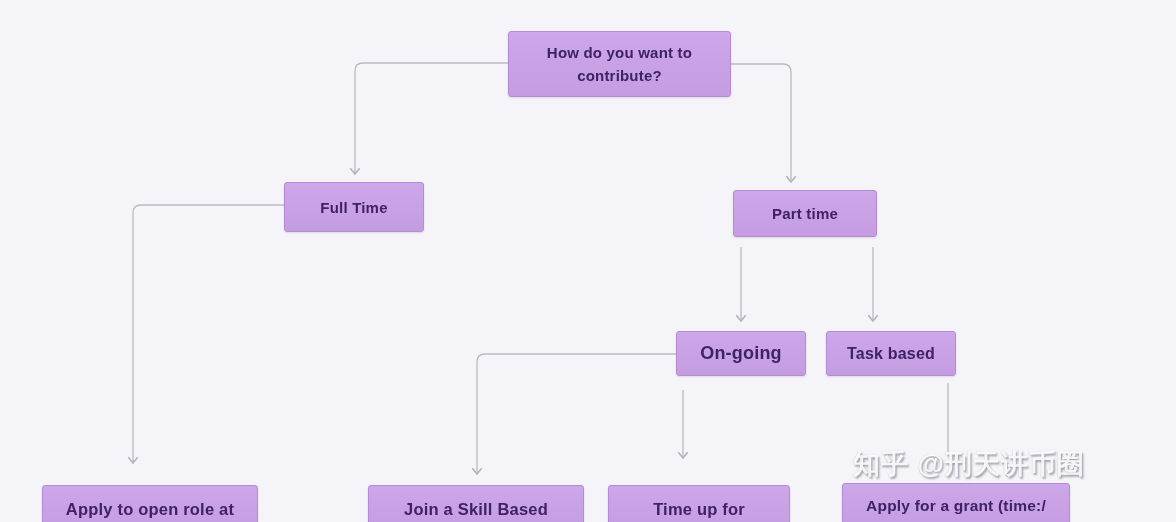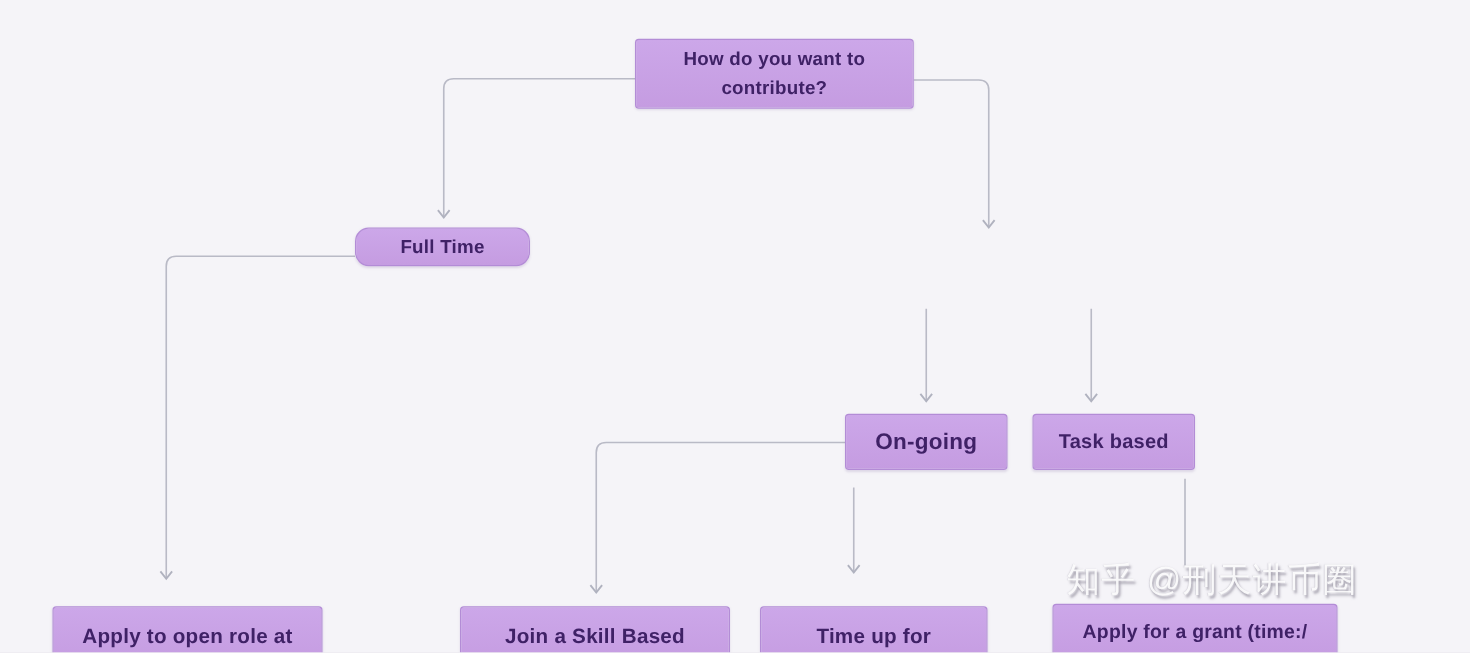--- a/index.html
+++ b/index.html
@@ -38,37 +38,37 @@
     border-radius: 3px;
     color: #3f2166;
     font-weight: 700;
     font-size: 15px;
     letter-spacing: 0.2px;
     box-shadow: 0 1px 2px rgba(110, 85, 150, 0.18);
     z-index: 2;
   }
   .node span { display: block; }
 
-  .node-root        { left: 508px; top: 31px;  width: 223px; height: 56px; line-height: 23px; padding: 0 24px; }
-  .node-full-time   { left: 284px; top: 182px; width: 140px; height: 31px; border-radius: 11px; }
+  .node-root        { left: 508px; top: 31px;  width: 223px; height: 66px; line-height: 23px; padding: 0 24px; }
+  .node-full-time   { left: 284px; top: 182px; width: 140px; height: 50px; }
   .node-part-time   { left: 733px; top: 190px; width: 144px; height: 47px; }
   .node-ongoing     { left: 676px; top: 331px; width: 130px; height: 45px; font-size: 18px; }
   .node-task-based  { left: 826px; top: 331px; width: 130px; height: 45px; font-size: 16px; }
   .node-apply-role  { left: 42px;  top: 485px; width: 216px; height: 48px; font-size: 16.5px; }
   .node-join-skill  { left: 368px; top: 485px; width: 216px; height: 48px; font-size: 16.5px; }
   .node-sign-up     { left: 608px; top: 485px; width: 182px; height: 48px; font-size: 16.5px; }
   .node-apply-grant { left: 842px; top: 483px; width: 228px; height: 46px; font-size: 15.5px; }
 
   .watermark {
     position: absolute;
     left: 853px;
     top: 446px;
     z-index: 5;
     font-size: 27px;
-    font-weight: 400;
+    font-weight: 700;
     letter-spacing: 1px;
     white-space: nowrap;
     color: rgba(255, 255, 255, 0.88);
     text-shadow:
       1.5px 2px 2px rgba(126, 121, 139, 0.65),
       -0.5px -0.5px 1px rgba(150, 146, 160, 0.35);
     pointer-events: none;
   }
 </style>
 </head>
@@ -93,20 +93,23 @@
   </svg>
 
   <div class="node node-root">
     <span>How do you want to contribute?</span>
   </div>
 
   <div class="node node-full-time">
     <span>Full Time</span>
   </div>
 
+  <div class="node node-part-time">
+    <span>Part time</span>
+  </div>
 
   <div class="node node-ongoing">
     <span>On-going</span>
   </div>
 
   <div class="node node-task-based">
     <span>Task based</span>
   </div>
 
   <div class="node node-apply-role">

